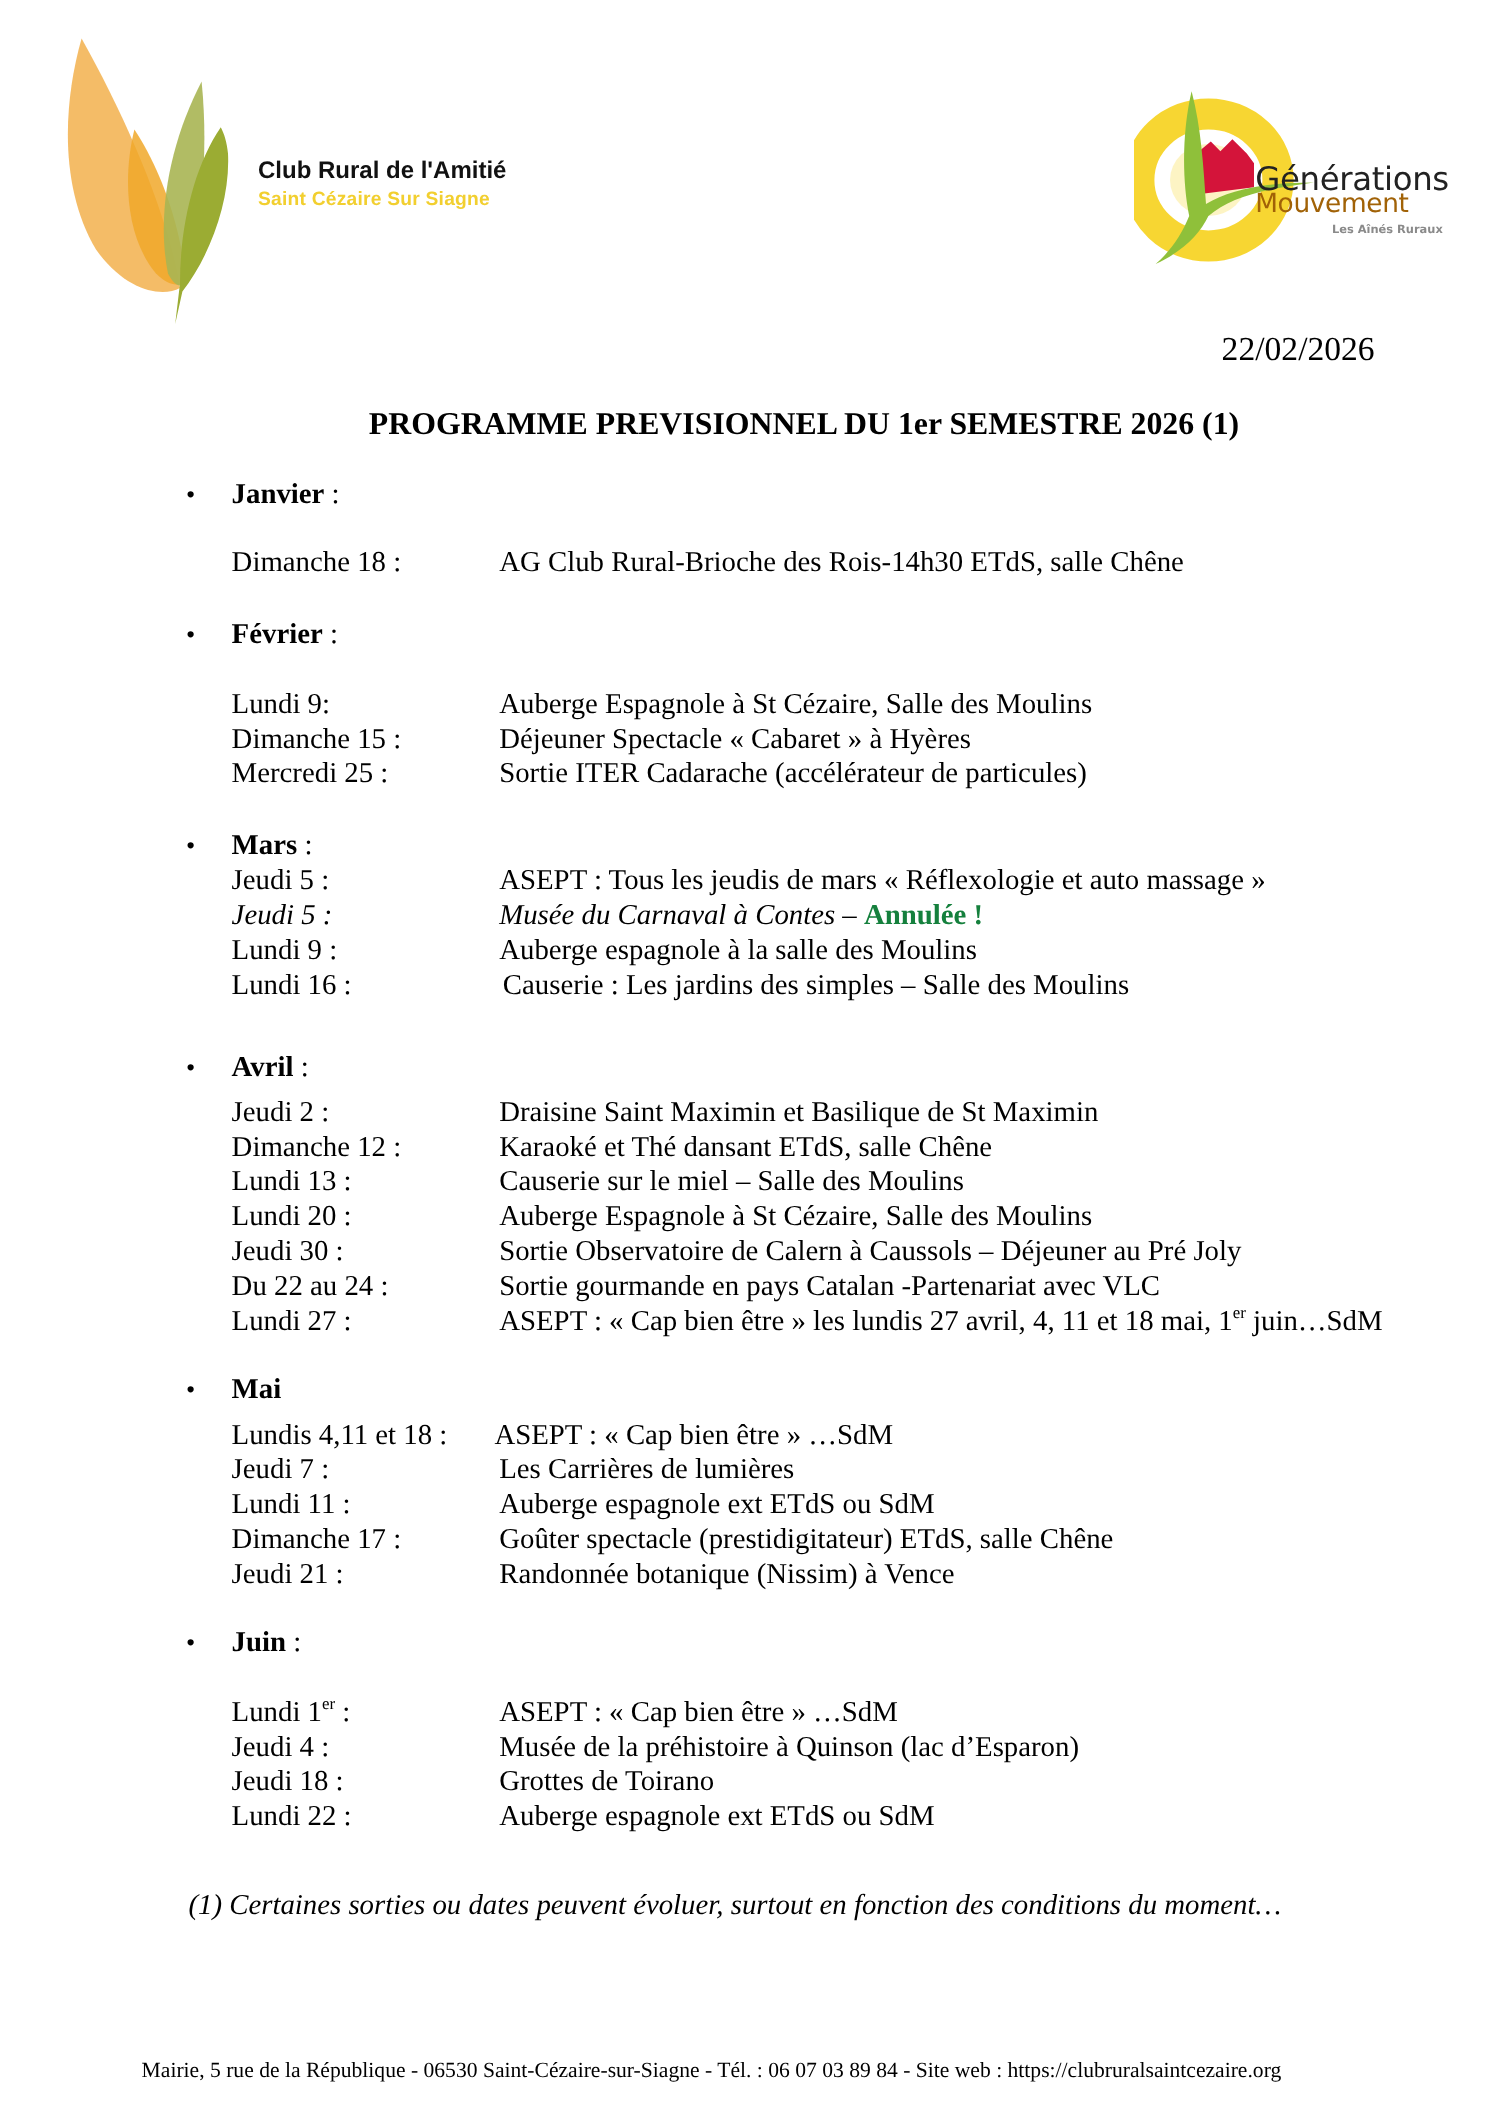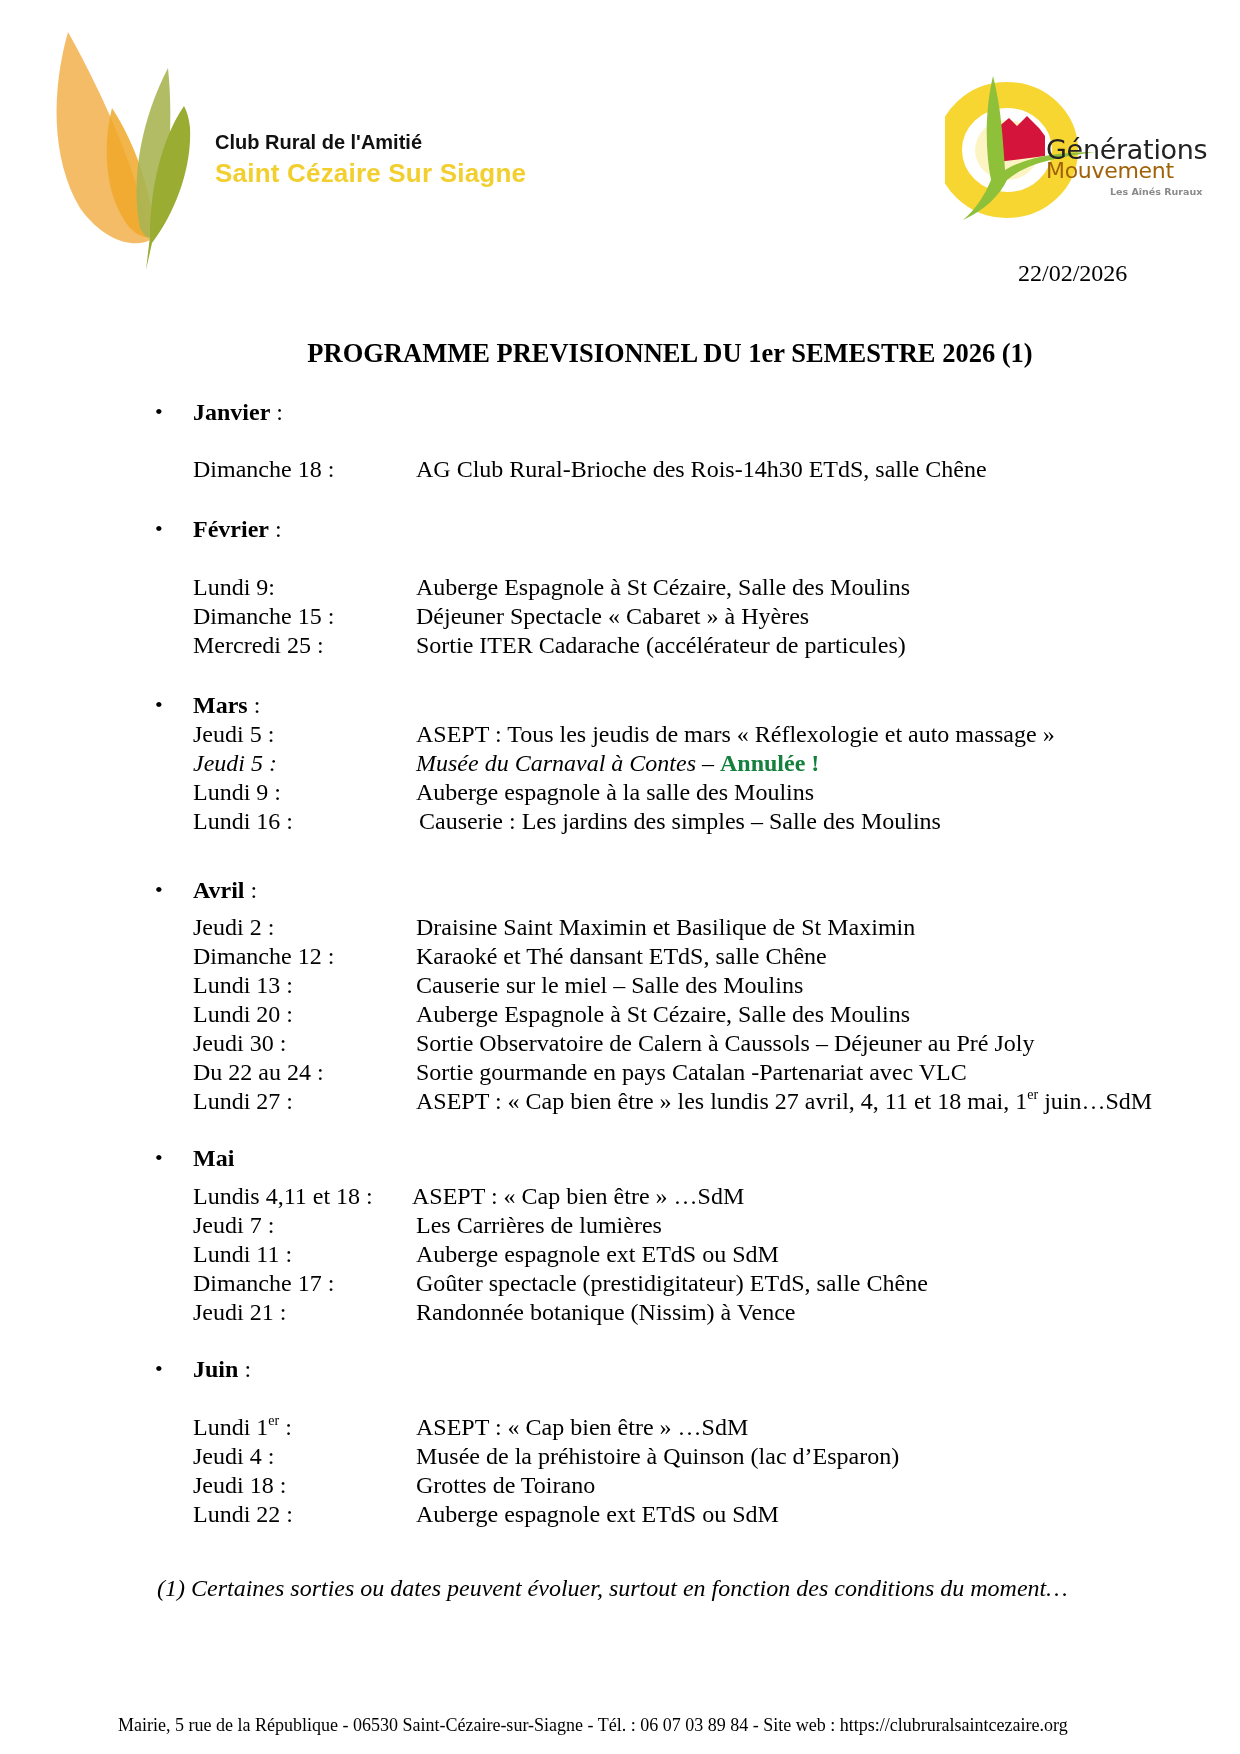--- a/index.html
+++ b/index.html
@@ -3,27 +3,27 @@
 <meta charset="utf-8">
 <style>
   html, body { margin: 0; padding: 0; background: #ffffff; }
   body { width: 1240px; height: 1754px; position: relative; overflow: hidden;
          font-family: "Liberation Serif", "DejaVu Serif", serif; color: #000; }
   .abs { position: absolute; white-space: nowrap; }
   #logo-left { position: absolute; left: 50px; top: 28px; width: 160px; height: 245px; }
   #club-name { left: 215px; top: 131px; font-family: "Liberation Sans", "DejaVu Sans", sans-serif;
                font-weight: bold; font-size: 20px; color: #111111; }
   #club-town { left: 215px; top: 158px; font-family: "Liberation Sans", "DejaVu Sans", sans-serif;
-               font-weight: bold; font-size: 26px; color: #f2cf2f; letter-spacing: 0.2px; }
+               font-weight: bold; font-size: 16px; color: #f2cf2f; letter-spacing: 0.2px; }
   #logo-right { position: absolute; left: 945px; top: 70px; width: 150px; height: 155px; }
   #gm-line1 { left: 1046px; top: 134px; font-family: "DejaVu Sans", sans-serif; font-size: 27px; color: #222; letter-spacing: -0.3px; }
   #gm-line2 { left: 1046px; top: 158px; font-family: "DejaVu Sans", sans-serif; font-size: 22px; color: #a16207; letter-spacing: -0.3px; }
   #gm-line3 { left: 1110px; top: 186px; font-family: "DejaVu Sans", sans-serif; font-size: 9.5px; font-weight: bold; color: #8a8a8a; }
 
-  #doc-date { left: 1018px; top: 260px; font-size: 24px; }
+  #doc-date { left: 1018px; top: 276px; font-size: 28px; }
   #doc-title { left: 0; width: 1340px; top: 338px; text-align: center; font-weight: bold; font-size: 26.5px; }
 
   .month { position: absolute; left: 155px; font-size: 24px; white-space: nowrap; }
   .month .bullet { position: absolute; left: 0; top: 0; font-size: 22px; }
   .month .mlabel { position: absolute; left: 38px; top: 0; }
   .month .mname { font-weight: bold; }
   .row { position: absolute; left: 193px; font-size: 24px; white-space: nowrap; }
   .row .d { position: absolute; left: 0; top: 0; text-align: right; }
   .row .e { position: absolute; left: 223px; top: 0; }
   .row.it { font-style: italic; }

